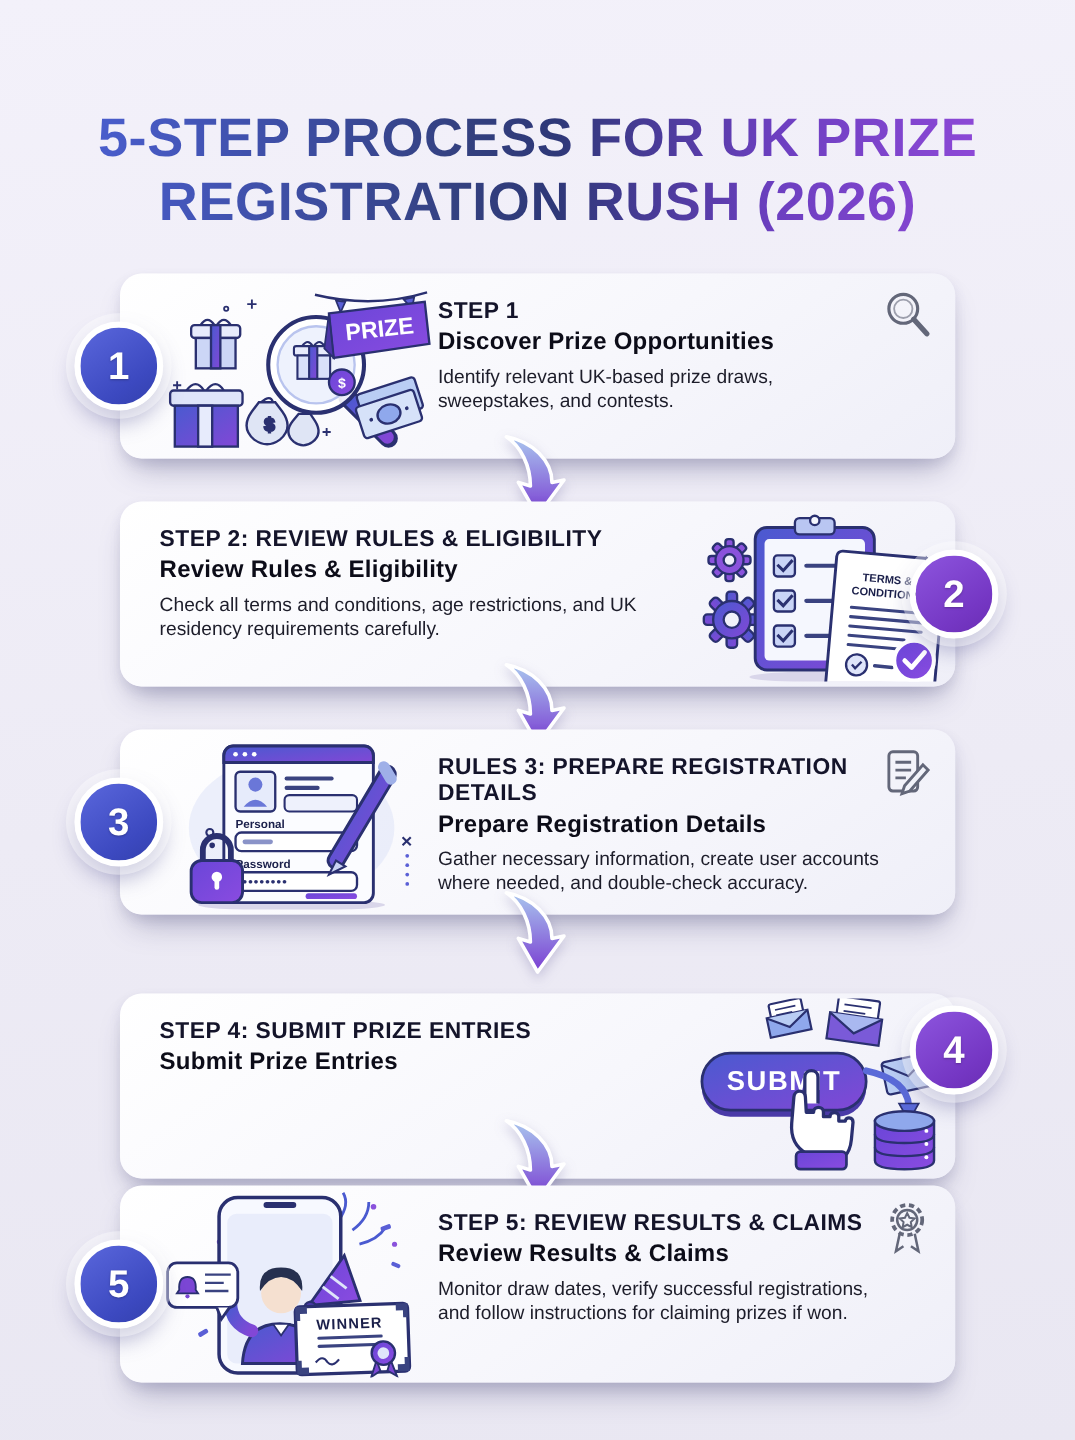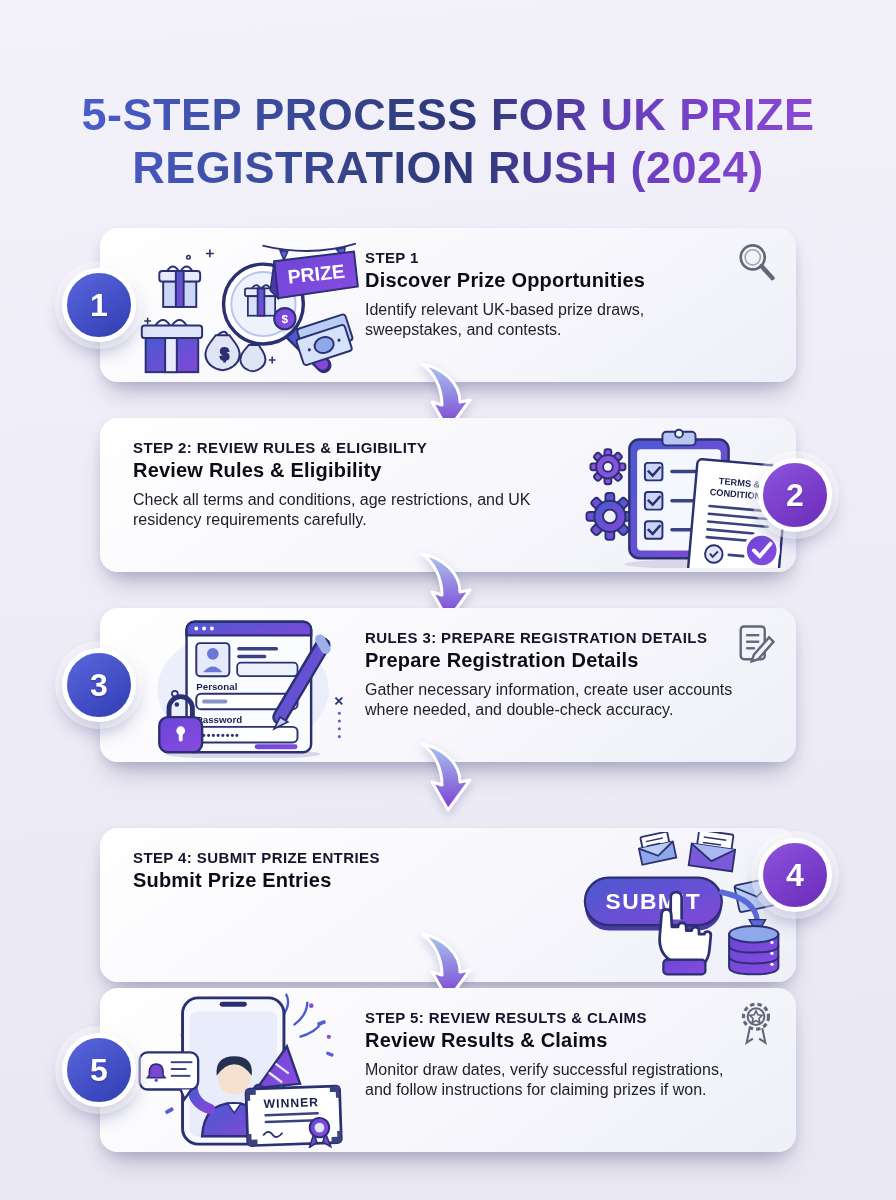--- a/index.html
+++ b/index.html
@@ -32,21 +32,21 @@
 
   .illus{position:absolute;top:4px;bottom:4px;}
   .illus svg{width:100%;height:100%;}
   .illus.left{left:16px;width:254px;}
   .illus.right{right:6px;width:224px;}
 
   .content{position:absolute;top:21px;}
   .content.right-side{left:265px;right:56px;}
   .content.left-side{left:33px;right:252px;}
   .step-label{
-    font-size:15px;font-weight:700;color:#14142a;letter-spacing:.4px;margin:0 0 3px;
+    font-size:19px;font-weight:700;color:#14142a;letter-spacing:.4px;margin:0 0 3px;
   }
   .heading{
     font-size:20px;font-weight:800;color:#0c0c18;margin:0 0 8px;letter-spacing:.2px;
   }
   .body-text{
     font-size:16px;color:#1d1d2a;line-height:1.28;margin:0;
   }
 
   
   .badge{
@@ -69,21 +69,21 @@
 
   
   .corner-icon{position:absolute;top:13px;right:18px;width:44px;height:48px;opacity:.85;}
   .corner-icon svg{width:100%;height:100%;}
 </style>
 </head>
 <body>
 
 <div class="poster">
 
-  <h1 class="title">5-STEP PROCESS FOR UK PRIZE REGISTRATION RUSH (2024)</h1>
+  <h1 class="title">5-STEP PROCESS FOR UK PRIZE REGISTRATION RUSH (2026)</h1>
 
   <div class="card c1">
     <div class="illus left">
       <svg viewBox="0 0 240 150">
         <defs>
           <linearGradient id="gbp" x1="0" y1="0" x2="1" y2="1">
             <stop offset="0" stop-color="#4a5ad0"></stop>
               <stop offset="1" stop-color="#8247d6"></stop>
           </linearGradient>
           <linearGradient id="gpp" x1="0" y1="0" x2="1" y2="1">

